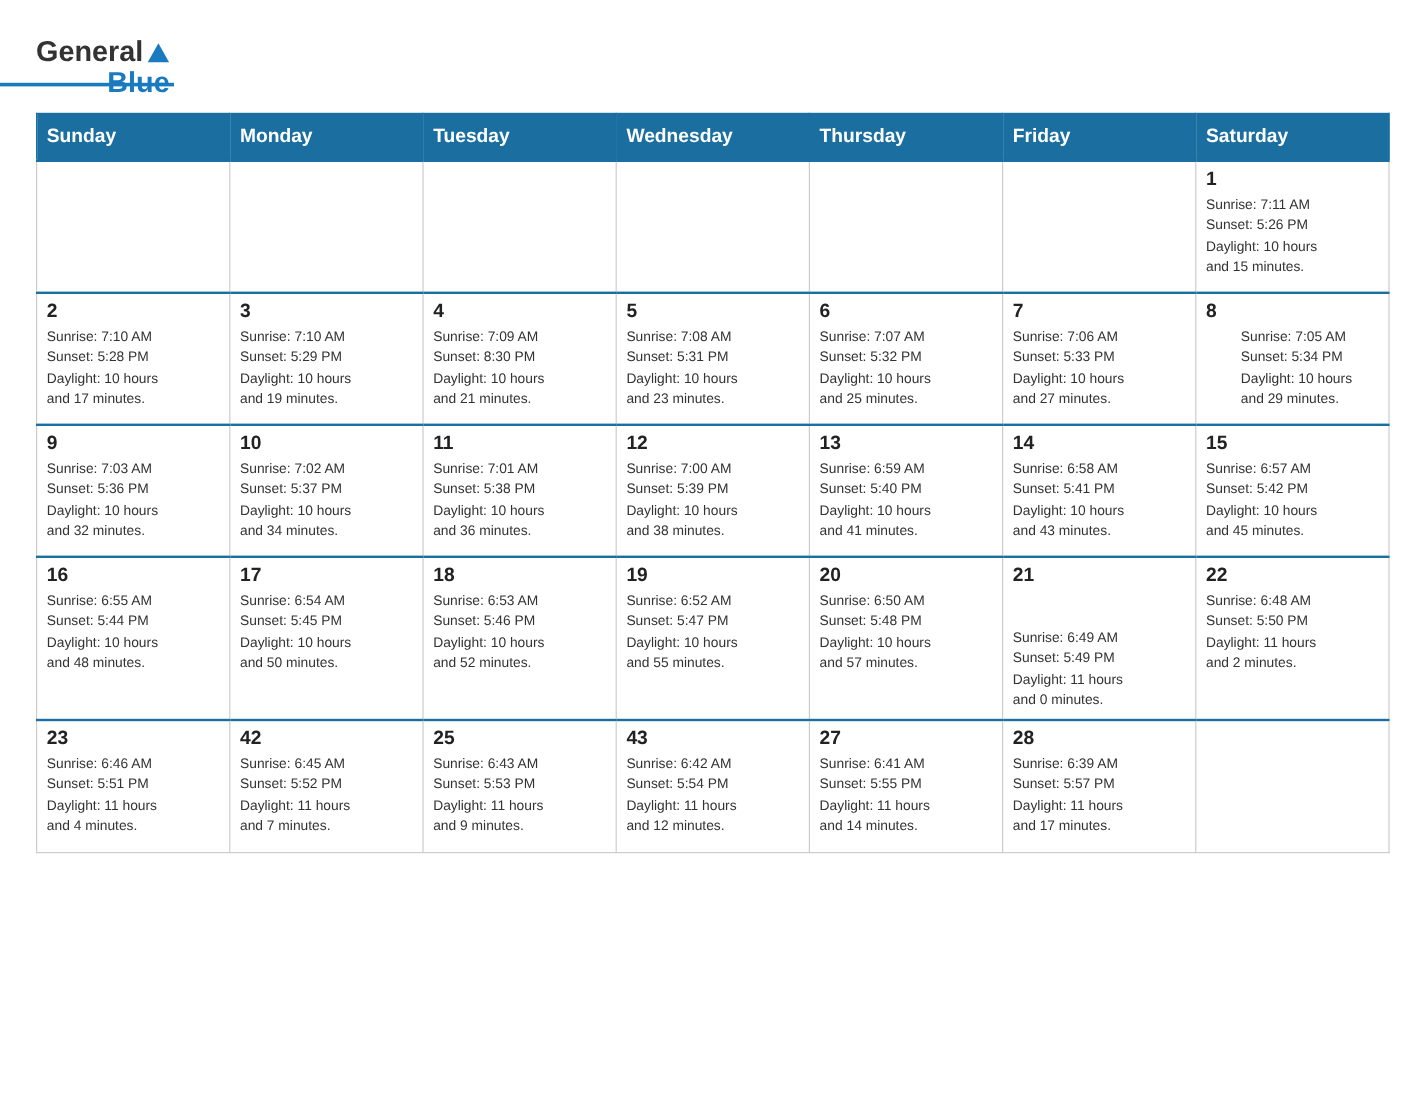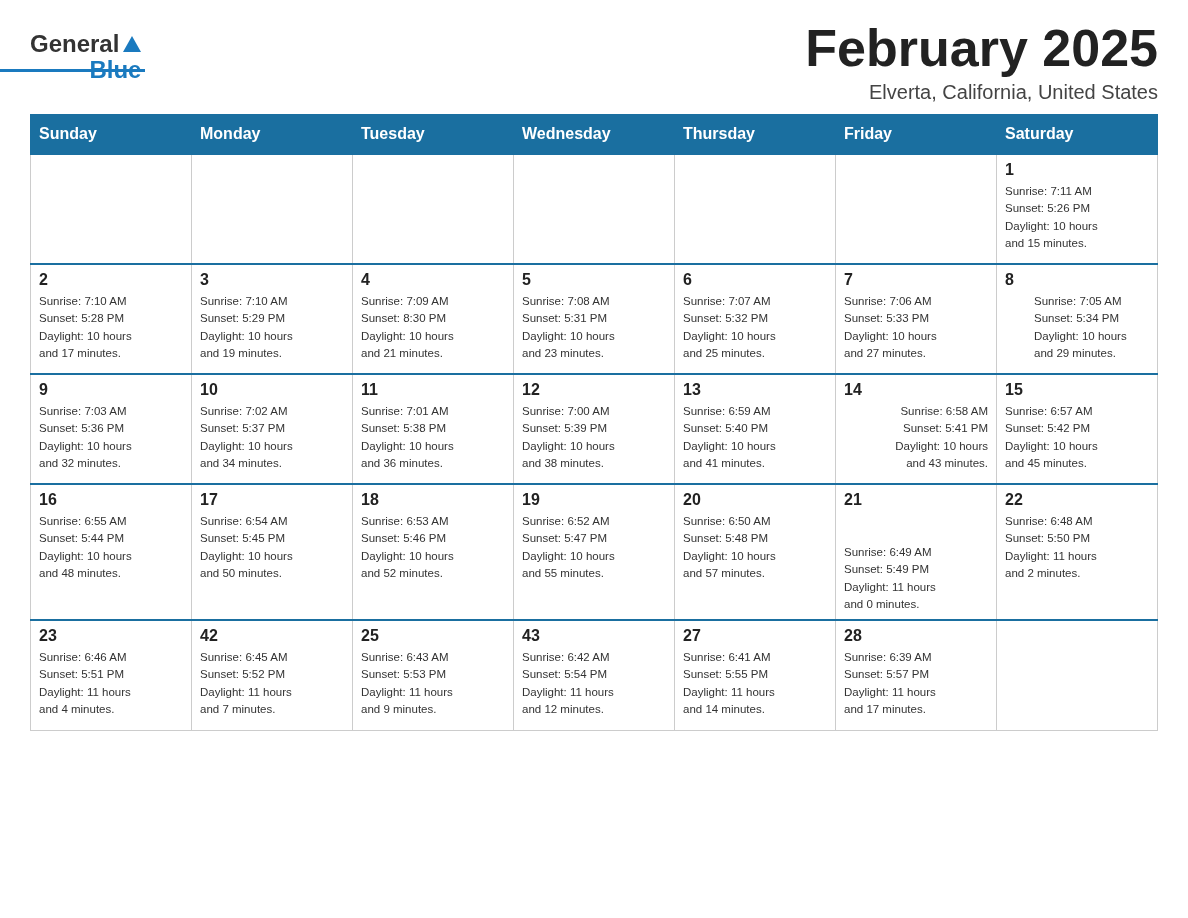--- a/index.html
+++ b/index.html
@@ -113,24 +113,20 @@
         <svg width="18" height="16" viewBox="0 0 18 16">
           <polygon points="9,0 18,16 0,16" fill="#1a7abf"></polygon>
         </svg>
       </div>
     </div>
     <div style="display:flex; align-items:center; margin-top:-2px;">
       <div style="background:#1a7abf; height:3px; width:100%; position:absolute; left:0; width:145px; margin-top:0;"></div>
       <span class="logo-blue-part" style="margin-left:0;">Blue</span>
     </div>
   </div>
-  <div class="title-area">
-    <div class="month-title">February 2025</div>
-    <div class="location-title">Elverta, California, United States</div>
-  </div>
 </div>
 
 <table class="calendar">
   <thead>
     <tr>
       <th>Sunday</th>
       <th>Monday</th>
       <th>Tuesday</th>
       <th>Wednesday</th>
       <th>Thursday</th>
@@ -236,21 +232,21 @@
         </td>
         <td>
           <span class="day-number">13</span>
           <div class="day-info" style="white-space: pre-line;">Sunrise: 6:59 AM
 Sunset: 5:40 PM
 Daylight: 10 hours
 and 41 minutes.</div>
         </td>
         <td>
           <span class="day-number">14</span>
-          <div class="day-info" style="white-space: pre-line; text-align: right;">Sunrise: 6:58 AM
+          <div class="day-info" style="white-space: pre-line;">Sunrise: 6:58 AM
 Sunset: 5:41 PM
 Daylight: 10 hours
 and 43 minutes.</div>
         </td>
         <td>
           <span class="day-number">15</span>
           <div class="day-info" style="white-space: pre-line;">Sunrise: 6:57 AM
 Sunset: 5:42 PM
 Daylight: 10 hours
 and 45 minutes.</div>

